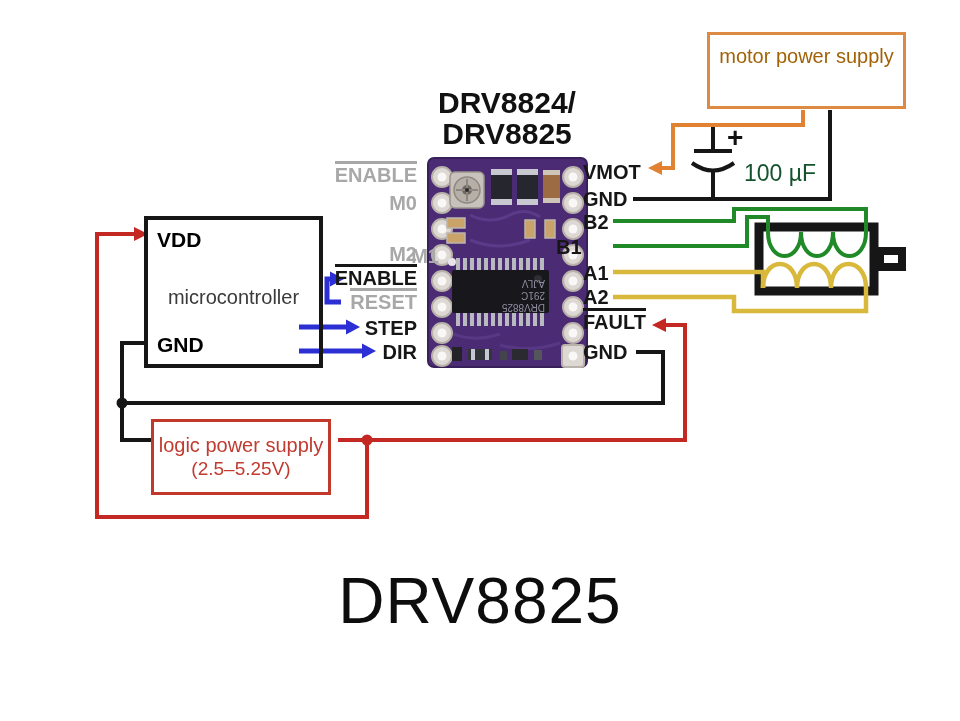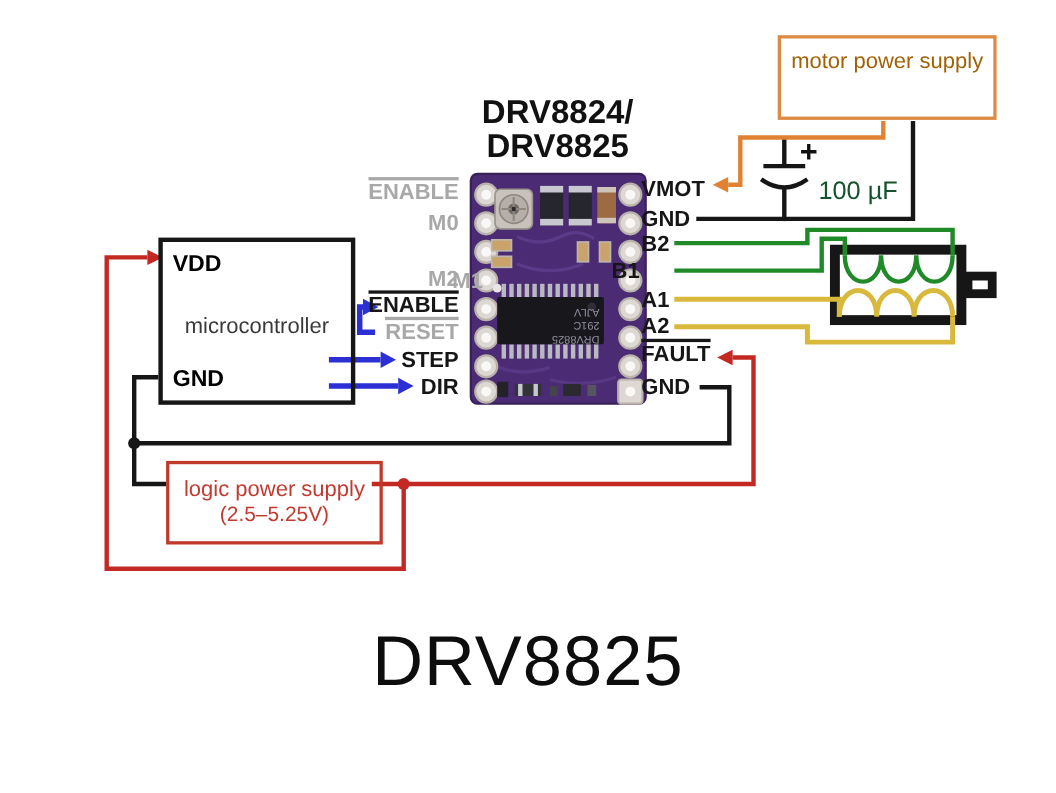--- a/index.html
+++ b/index.html
@@ -12,21 +12,21 @@
   
   .box{position:absolute;z-index:2;box-sizing:border-box;background:transparent;}
   #micro{left:144px;top:216px;width:179px;height:152px;border:4px solid #161616;}
   #micro .vdd{position:absolute;left:9px;top:8px;font-weight:bold;font-size:21px;}
   #micro .gnd{position:absolute;left:9px;bottom:7px;font-weight:bold;font-size:21px;}
   #micro .name{position:absolute;left:0;right:0;top:66px;text-align:center;font-size:20px;color:#3a3a3a;}
   #msupply{left:707px;top:32px;width:199px;height:77px;border:3px solid var(--supply-orange);
            color:#a16207;text-align:center;padding-top:9px;}
   #msupply .l1{font-size:20px;line-height:24px;}
   #msupply .l2{font-size:19px;line-height:24px;}
-  #lsupply{left:151px;top:419px;width:197px;height:76px;border:3px solid var(--logic-box-red);
+  #lsupply{left:151px;top:419px;width:180px;height:76px;border:3px solid var(--logic-box-red);
            color:#c13b30;text-align:center;padding-top:11px;}
   #lsupply .l1{font-size:20px;line-height:24px;}
   #lsupply .l2{font-size:19px;line-height:24px;}
   #title{position:absolute;z-index:3;left:418px;top:87px;width:178px;text-align:center;
          font-weight:bold;font-size:30px;line-height:31px;color:#111;}
   #caption{position:absolute;z-index:3;left:0;top:564px;width:960px;text-align:center;
            font-weight:500;font-size:64px;letter-spacing:1px;color:#0d0d0d;}
   #capvalue{position:absolute;z-index:3;left:744px;top:160px;font-size:23px;color:#14532d;}
   #capplus{position:absolute;z-index:3;left:727px;top:122px;font-size:28px;font-weight:bold;color:#111;}
   #chiptext{position:absolute;z-index:3;left:452px;top:271px;width:97px;height:42px;

